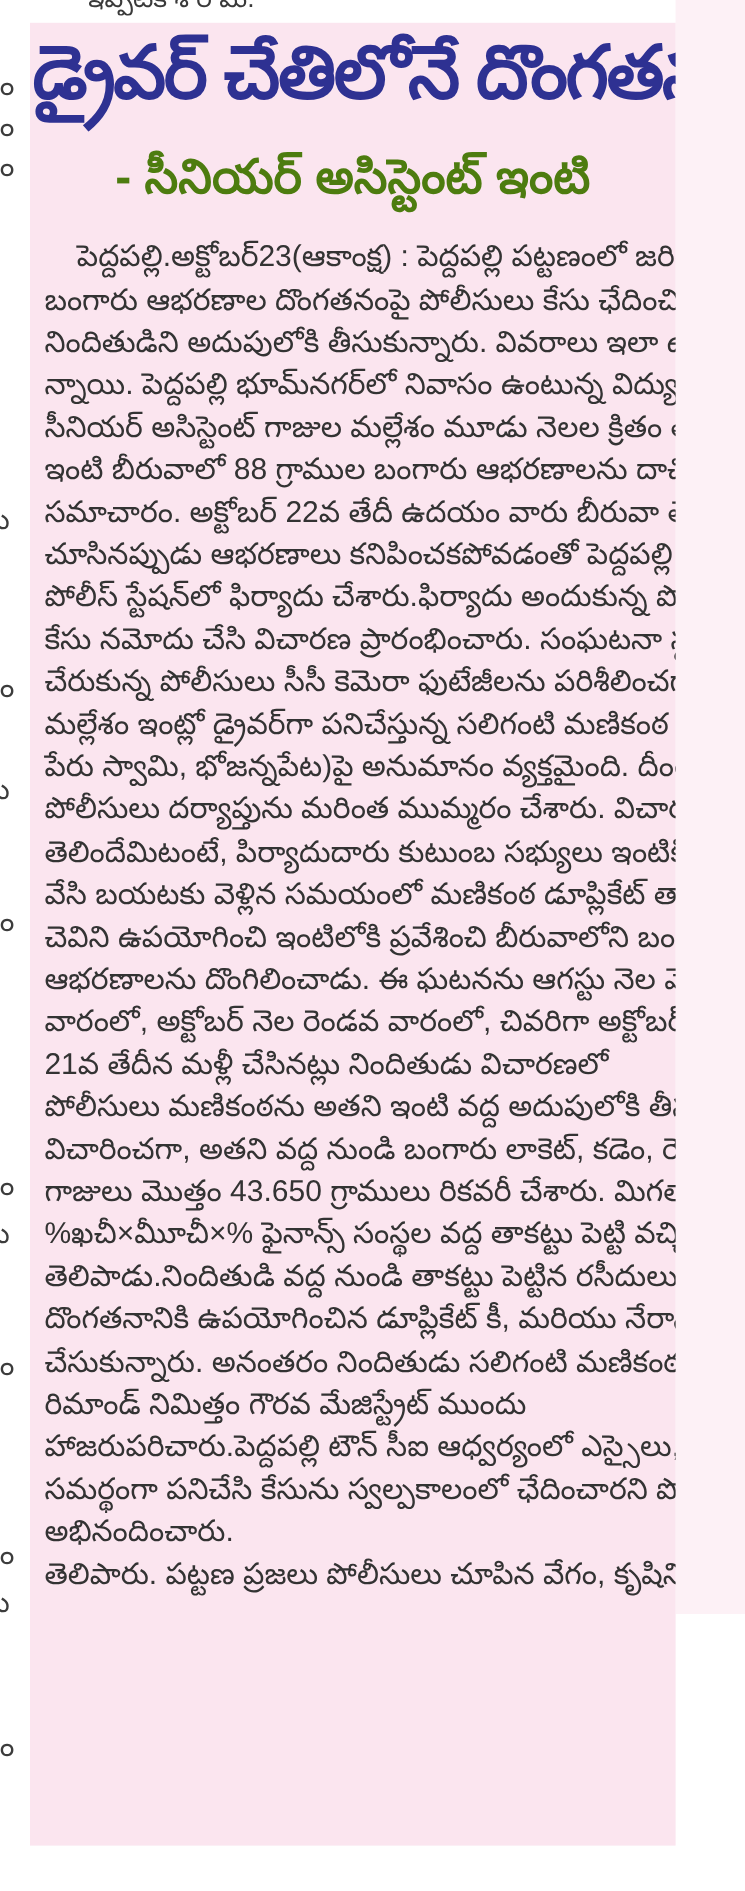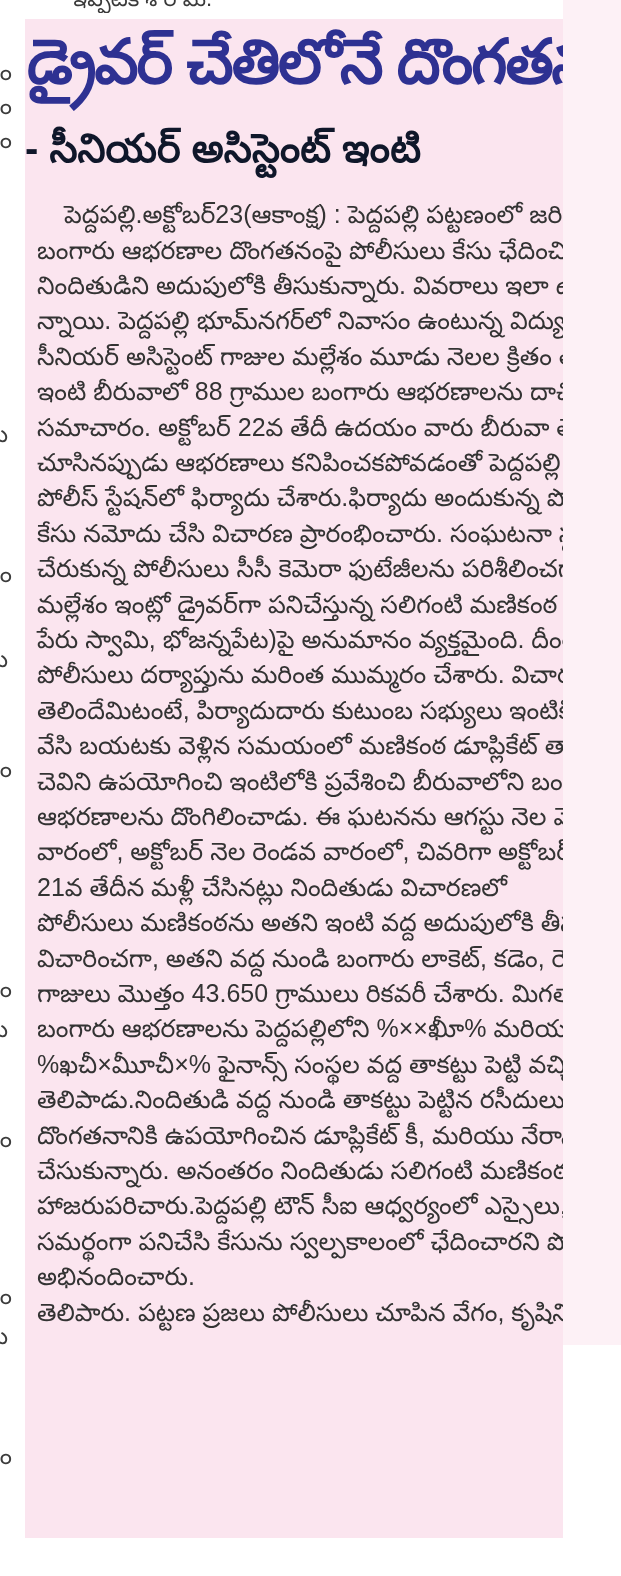--- a/index.html
+++ b/index.html
@@ -38,23 +38,23 @@
     margin: 10px 0 0 2px;
     font-size: 62px; font-weight: bold;
     color: #2e3192;
     letter-spacing: -2px;
     white-space: nowrap;
     line-height: 1.05;
   }
 
   .subheadline {
     margin-top: 28px;
-    text-align: left;
+    text-align: center;
     font-size: 40px; font-weight: bold;
-    color: #0f172a;
+    color: #4d7c0f;
     line-height: 53px;
   }
 
   .body-text {
     margin: 22px 0 0 12px;
     width: 516px;
     font-size: 25px;
     line-height: 35.4px;
     color: #333333;
   }
@@ -118,24 +118,24 @@
       <div class="line">పోలీసులు దర్యాప్తును మరింత ముమ్మరం చేశారు. విచారణలో</div>
       <div class="line">తెలిందేమిటంటే, పిర్యాదుదారు కుటుంబ సభ్యులు ఇంటికి తాళం</div>
       <div class="line">వేసి బయటకు వెళ్లిన సమయంలో మణికంఠ డూప్లికేట్ తాళం</div>
       <div class="line">చెవిని ఉపయోగించి ఇంటిలోకి ప్రవేశించి బీరువాలోని బంగారు</div>
       <div class="line">ఆభరణాలను దొంగిలించాడు. ఈ ఘటనను ఆగస్టు నెల మొదటి</div>
       <div class="line">వారంలో, అక్టోబర్ నెల రెండవ వారంలో, చివరిగా అక్టోబర్</div>
       <div class="line">21వ తేదీన మళ్లీ చేసినట్లు నిందితుడు విచారణలో</div>
       <div class="line">పోలీసులు మణికంఠను అతని ఇంటి వద్ద అదుపులోకి తీసుకుని</div>
       <div class="line">విచారించగా, అతని వద్ద నుండి బంగారు లాకెట్, కడెం, రెండు</div>
       <div class="line">గాజులు మొత్తం 43.650 గ్రాములు రికవరీ చేశారు. మిగతా</div>
-      <div class="line">బంగారు ఆభరణాలను పెద్దపల్లిలోని %××ఖీూ% మరియు</div>
       <div class="line">%ఖచీ×మీూచీ×% ఫైనాన్స్ సంస్థల వద్ద తాకట్టు పెట్టి వచ్చిన</div>
       <div class="line">తెలిపాడు.నిందితుడి వద్ద నుండి తాకట్టు పెట్టిన రసీదులు,</div>
       <div class="line">దొంగతనానికి ఉపయోగించిన డూప్లికేట్ కీ, మరియు నేరానికి</div>
       <div class="line">చేసుకున్నారు. అనంతరం నిందితుడు సలిగంటి మణికంఠను</div>
+      <div class="line">రిమాండ్ నిమిత్తం గౌరవ మేజిస్ట్రేట్ ముందు</div>
       <div class="line">హాజరుపరిచారు.పెద్దపల్లి టౌన్ సీఐ ఆధ్వర్యంలో ఎస్సైలు, సిబ్బంది</div>
       <div class="line">సమర్థంగా పనిచేసి కేసును స్వల్పకాలంలో ఛేదించారని పోలీసులు</div>
       <div class="line">అభినందించారు.</div>
       <div class="line">తెలిపారు. పట్టణ ప్రజలు పోలీసులు చూపిన వేగం, కృషిని</div>
     </div>
 
 </div>
 
 </body></html>

